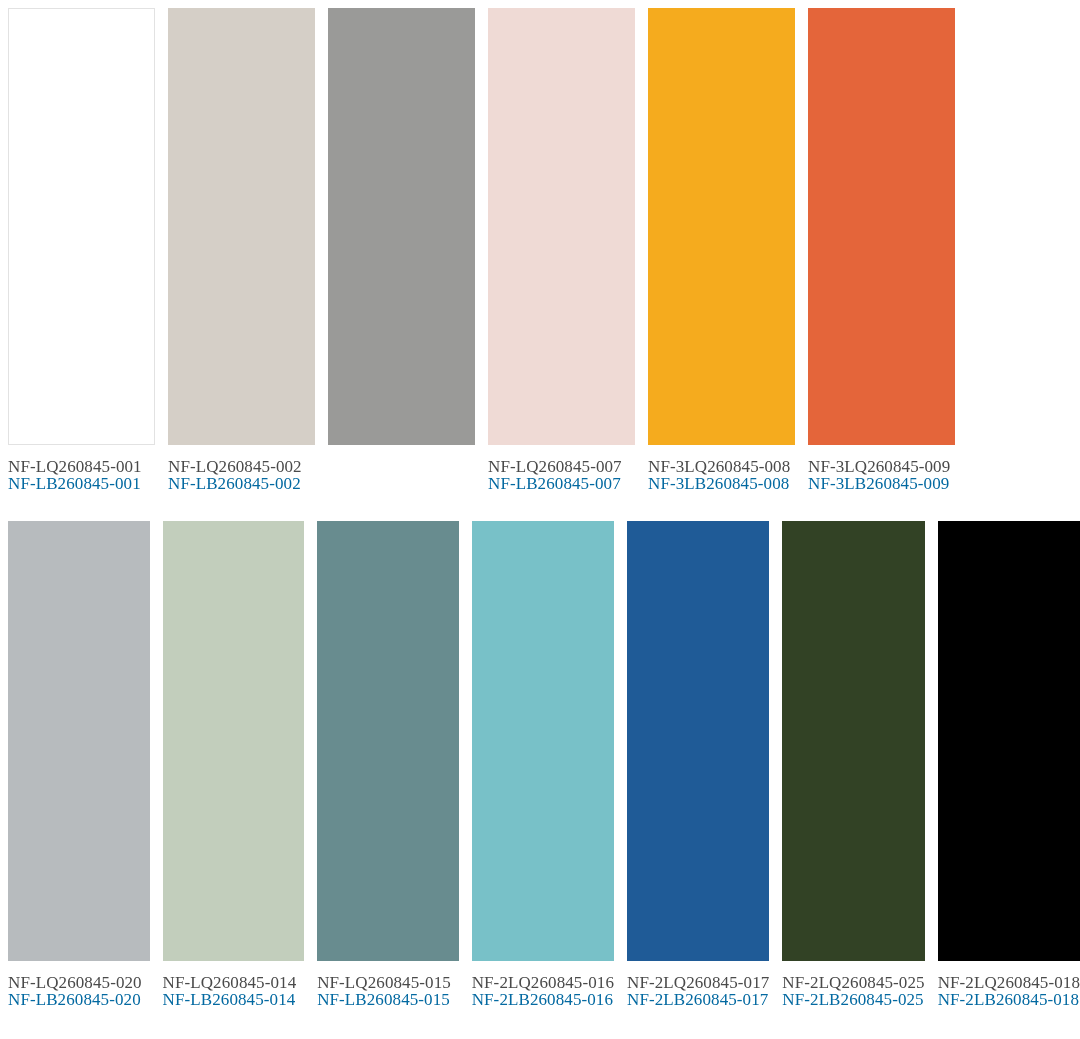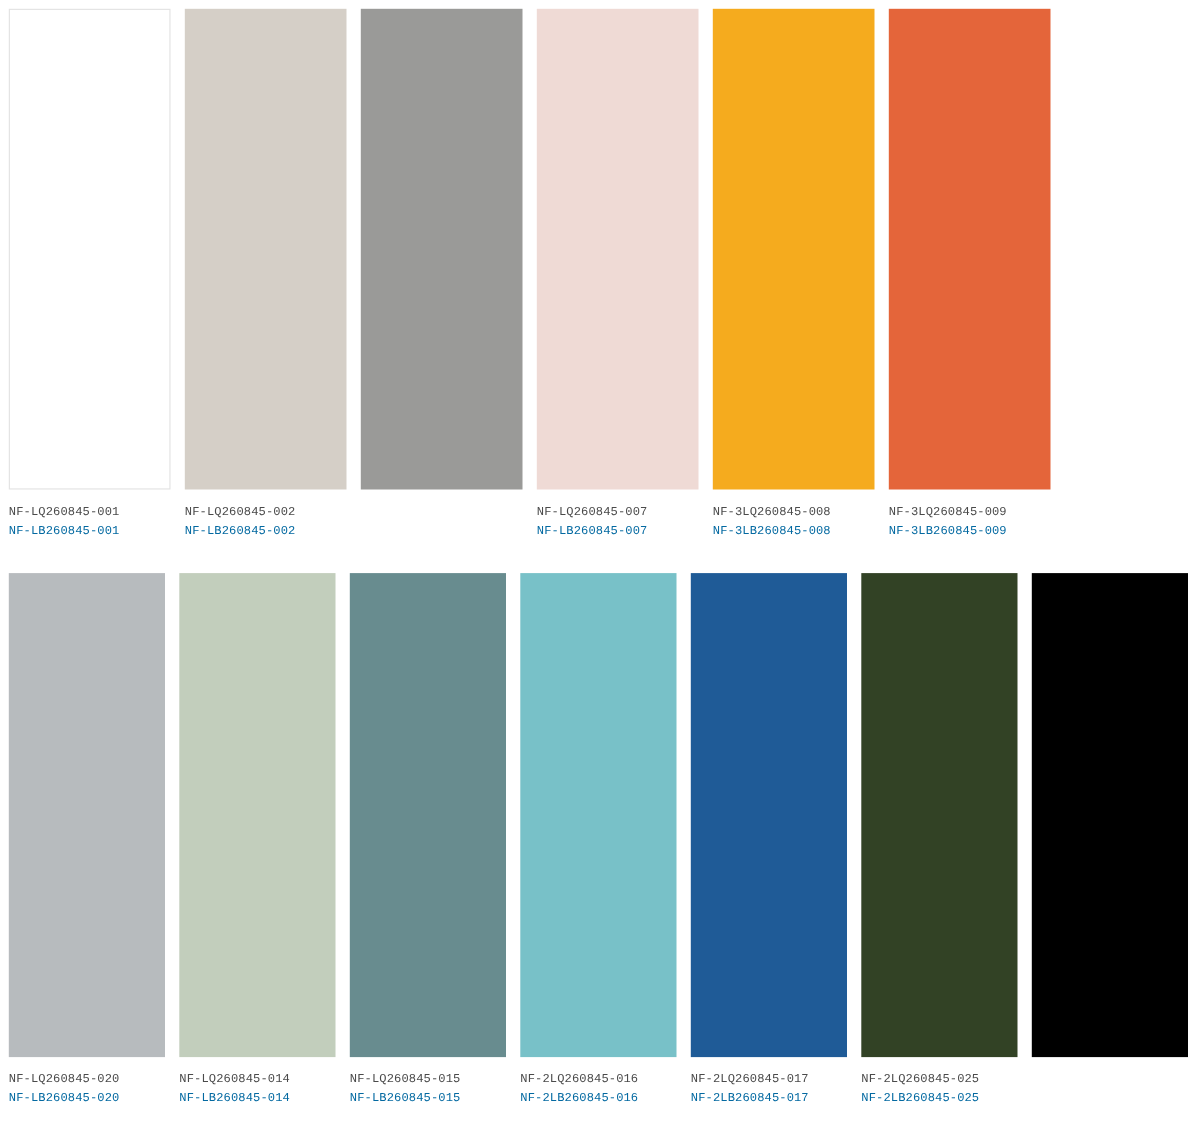--- a/index.html
+++ b/index.html
@@ -53,22 +53,22 @@
   .swatch-chip.bordered {
     border: 1px solid #e2e2e2;
   }
 
   .swatch-codes {
     padding-top: 13px;
     box-sizing: border-box;
   }
   .code-line {
     display: block;
-    font-family: Liberation Mono, monospace;
-    font-size: 11px;
+    font-family: Liberation Serif, serif;
+    font-size: 17px;
     line-height: 17px;
     letter-spacing: 0.1px;
     color: #4a4a4a;
     white-space: nowrap;
   }
   .code-line.secondary {
     color: #0369a1;
   }
 </style>
 </head>
@@ -153,15 +153,19 @@
       </div>
       <div class="swatch-cell">
         <div class="swatch-chip" style="background-color: rgb(50, 66, 37);"></div>
         <div class="swatch-codes">
           <span class="code-line">NF-2LQ260845-025</span>
           <span class="code-line secondary">NF-2LB260845-025</span>
         </div>
       </div>
       <div class="swatch-cell">
         <div class="swatch-chip" style="background-color: rgb(0, 0, 0);"></div>
+        <div class="swatch-codes">
+          <span class="code-line">NF-2LQ260845-018</span>
+          <span class="code-line secondary">NF-2LB260845-018</span>
+        </div>
       </div>
     </div>
 </div>
 
 </body></html>

